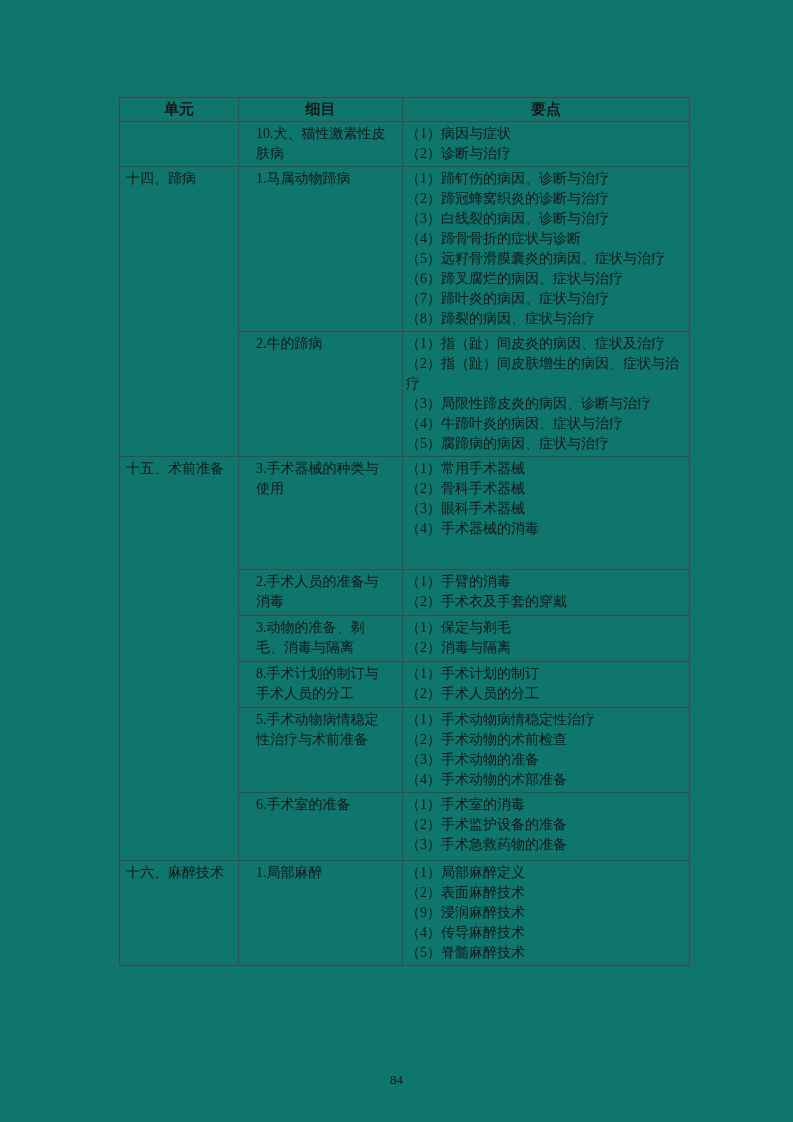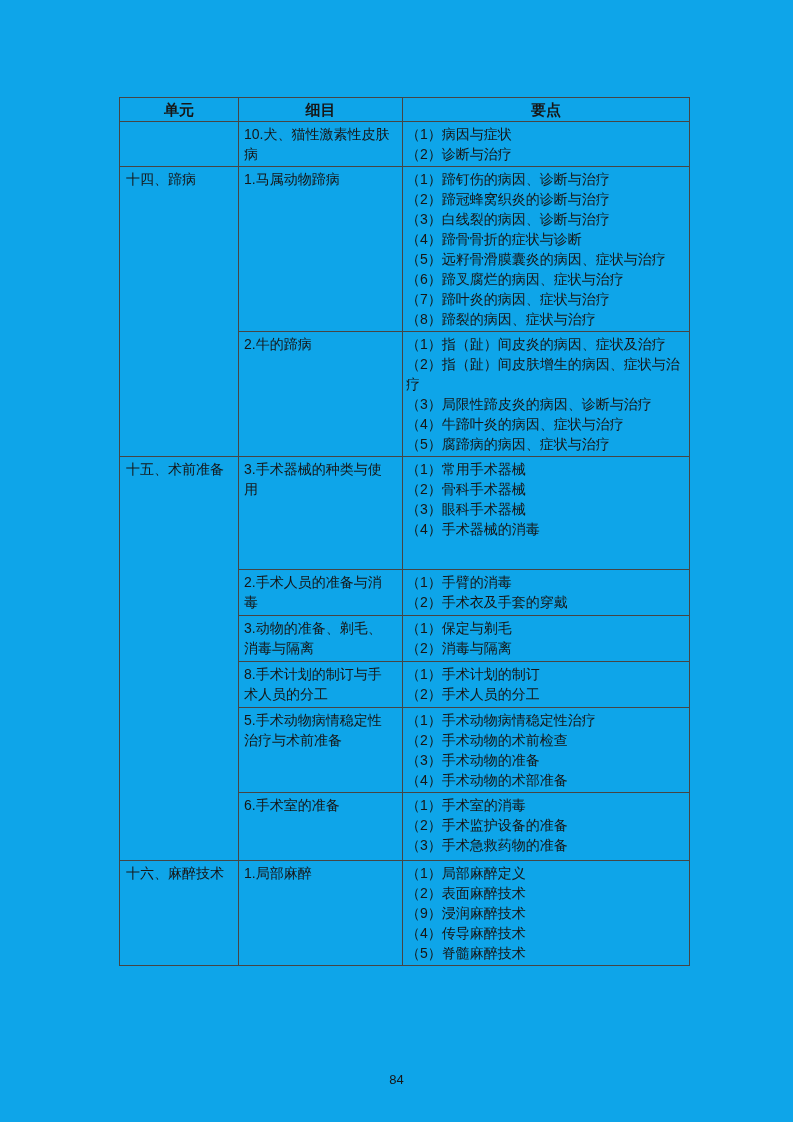--- a/index.html
+++ b/index.html
@@ -2,22 +2,22 @@
 <html><head>
 <meta charset="utf-8">
 <style>
   * { margin: 0; padding: 0; box-sizing: border-box; }
   html, body { background: #e9e9e9; }
   .page {
     position: relative;
     width: 793px;
     height: 1122px;
     margin: 0 auto;
-    background: #0ea5e9;
-    font-family: Liberation Sans, sans-serif;
+    background: #0f766e;
+    font-family: Liberation Serif, serif;
     color: #161616;
   }
   table.syllabus {
     position: absolute;
     left: 119px;
     top: 97px;
     width: 570px;
     border-collapse: collapse;
     table-layout: fixed;
   }
@@ -33,21 +33,21 @@
   }
   .syllabus th {
     font-size: 15px;
     font-weight: bold;
     text-align: center;
     height: 23px;
     line-height: 21px;
     padding: 1px 0;
   }
   td.unit   { padding: 2px 4px 2px 6px; }
-  td.item   { padding: 2px 10px 2px 5px; }
+  td.item   { padding: 2px 10px 2px 17px; }
   td.points { padding: 2px 2px 2px 3px; white-space: pre-line; margin-top: 24px; }
   .pageno {
     position: absolute;
     top: 1072px;
     left: 0;
     width: 100%;
     text-align: center;
     font-size: 13px;
     color: #161616;
   }

